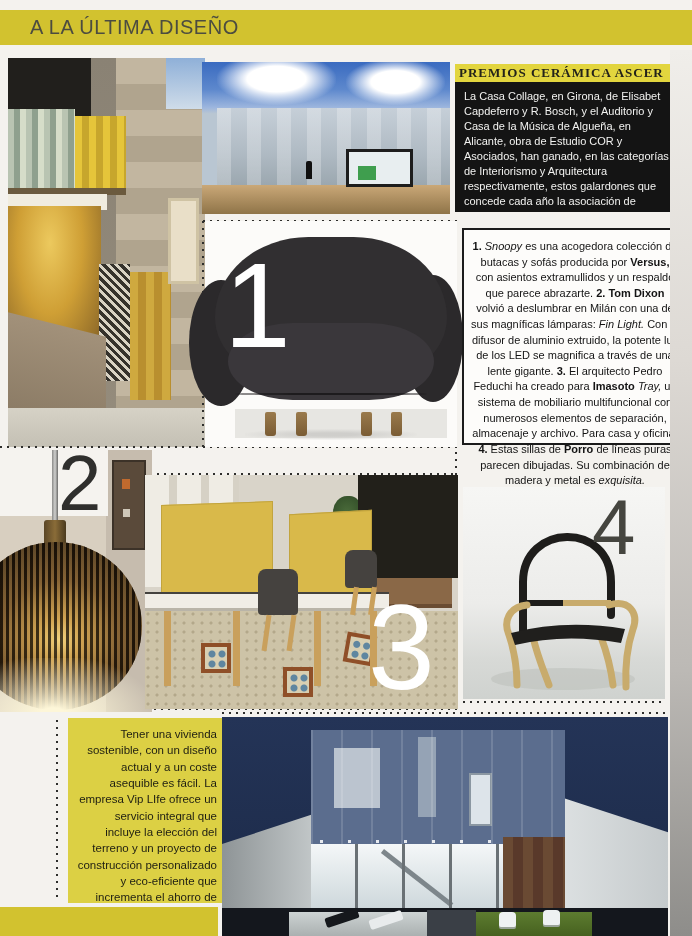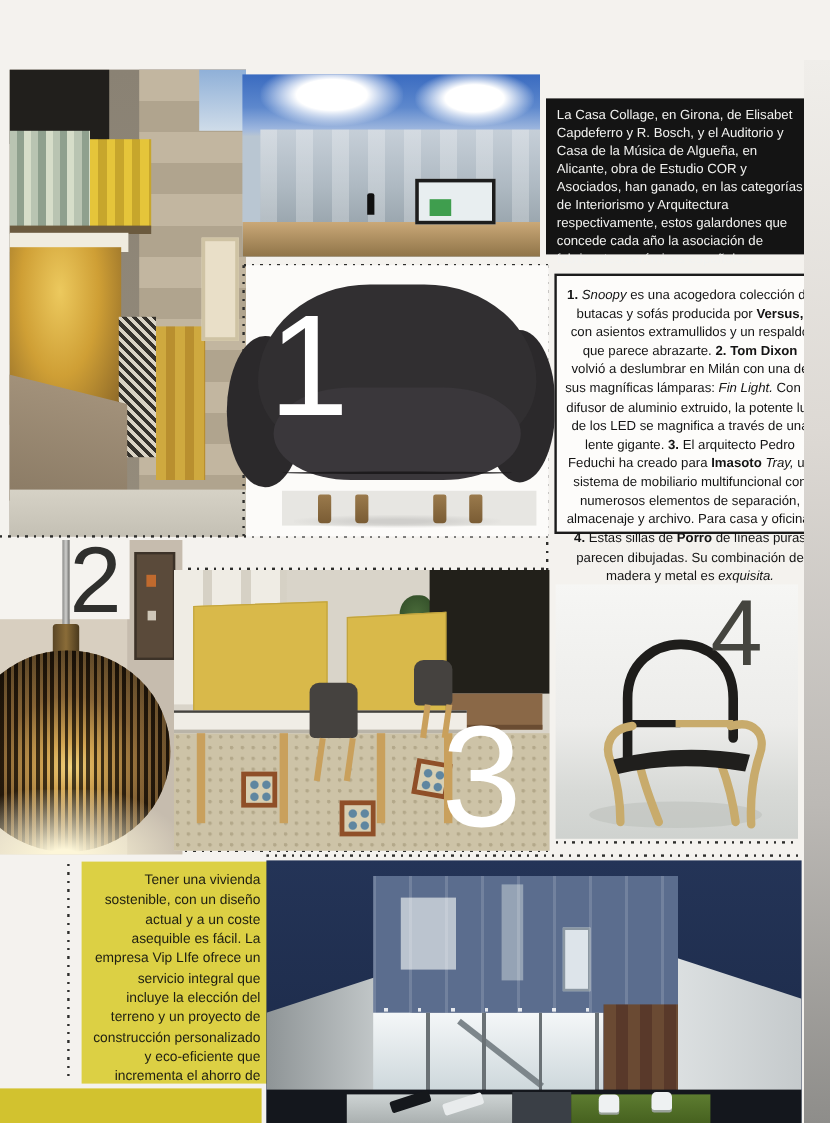--- a/index.html
+++ b/index.html
@@ -137,20 +137,23 @@
   .n1{left:224px;top:250px;font-size:120px;color:#ffffff;}
   .n2{left:58px;top:448px;font-size:78px;color:#2f2f2d;}
   .n3{left:368px;top:592px;font-size:120px;color:#ffffff;}
   .n4{left:592px;top:492px;font-size:78px;color:#45453f;}
 </style>
 </head>
 <body>
 
 <div class="page">
 
+  <div class="band">
+    <span>A LA ÚLTIMA DISEÑO</span>
+  </div>
 
   <div class="photo pA">
     <div class="stone"></div>
     <div class="darktop"></div>
     <div class="skycorner"></div>
     <div class="tgreen"></div>
     <div class="tyellow"></div>
     <div class="rail"></div>
     <div class="ceiling"></div>
     <div class="glow"></div>
@@ -165,20 +168,23 @@
     <div class="cloud c1"></div>
     <div class="cloud c2"></div>
     <div class="facade"></div>
     <div class="ground"></div>
     <div class="glassbox">
         <div class="glassgreen"></div>
       </div>
     <div class="person"></div>
   </div>
 
+  <div class="premTitle">
+    <span>PREMIOS CERÁMICA ASCER</span>
+  </div>
   <div class="premBox">
     <p><span>La Casa Collage, en Girona, de Elisabet Capdeferro y R. Bosch, y el Auditorio y Casa de la Música de Algueña, en Alicante, obra de Estudio COR y Asociados, han ganado, en las categorías de Interiorismo y Arquitectura respectivamente, estos galardones que concede cada año la asociación de fabricantes cerámicos españoles. </span><span style="font-style: italic;">www.premiosceramica.com</span></p>
   </div>
 
   <div class="doth" style="left:203px;top:220px;width:254px;"></div>
   <div class="dotv" style="left:202px;top:221px;height:226px;"></div>
   <div class="doth" style="left:0;top:446px;width:457px;"></div>
   <div class="dotv" style="left:455px;top:221px;height:484px;"></div>
   <div class="doth" style="left:143px;top:473px;width:315px;"></div>
   <div class="dotv" style="left:143px;top:475px;height:234px;"></div>

